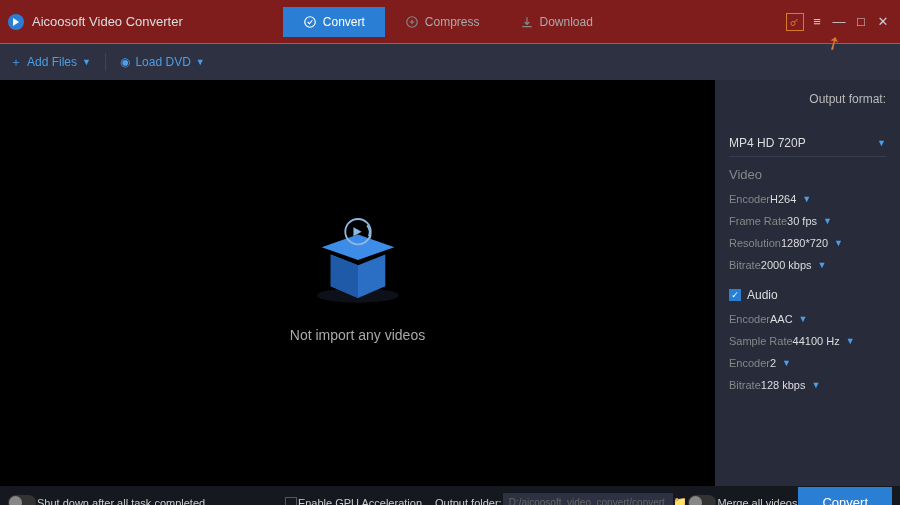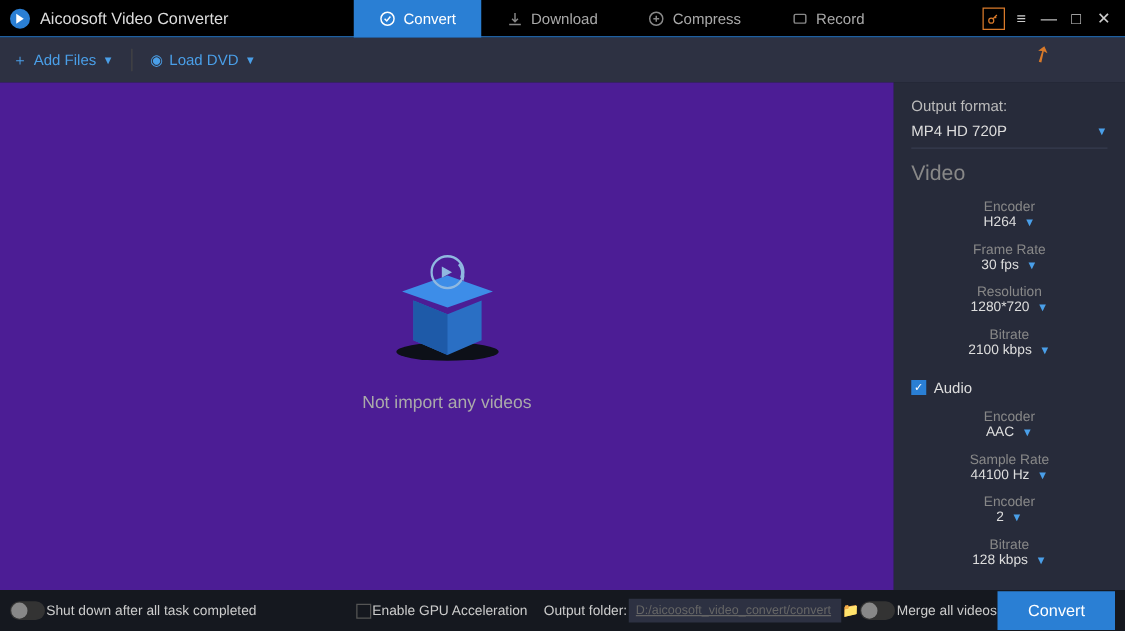--- a/index.html
+++ b/index.html
@@ -1,46 +1,46 @@
 <!DOCTYPE html>
 <html><head>
 <meta charset="utf-8">
 <style>
 * { margin: 0; padding: 0; box-sizing: border-box; }
 body { width: 900px; height: 505px; background: #1a1d29; font-family: Arial, sans-serif; color: #ccc; font-size: 12px; overflow: hidden; }
 
-.titlebar { height: 30px; background: #000000; display: flex; align-items: center; border-bottom: 1px solid #2a7fd4; }
+.titlebar { height: 44px; background: #7f1d1d; display: flex; align-items: center; border-bottom: 1px solid #2a7fd4; }
 .app-logo { width: 16px; height: 16px; background: #2a7fd4; border-radius: 50%; margin: 0 8px; position: relative; }
 .app-logo::after { content: ''; position: absolute; left: 5px; top: 4px; border-left: 6px solid #fff; border-top: 4px solid transparent; border-bottom: 4px solid transparent; }
 .app-title { color: #ddd; font-size: 13px; }
 .tabs { display: flex; margin-left: 100px; }
 .tab { padding: 0 20px; height: 30px; display: flex; align-items: center; gap: 6px; color: #aaa; cursor: pointer; }
 .tab.active { background: #2a7fd4; color: #fff; }
 .tab-icon { width: 14px; height: 14px; }
 .win-controls { margin-left: auto; display: flex; align-items: center; gap: 4px; padding-right: 8px; }
 .win-btn { width: 18px; height: 18px; display: flex; align-items: center; justify-content: center; color: #ccc; cursor: pointer; font-size: 13px; }
 .highlight-box { border: 1px solid #d97a2a; width: 18px; height: 18px; display: flex; align-items: center; justify-content: center; }
 .arrow-annot { position: absolute; top: 32px; left: 826px; color: #d97a2a; font-size: 18px; transform: rotate(-30deg); }
 
 .toolbar { height: 36px; background: #2d3142; display: flex; align-items: center; padding: 0 10px; gap: 14px; }
 .tool-btn { color: #4a9fe8; display: flex; align-items: center; gap: 5px; cursor: pointer; }
 .chev { font-size: 9px; color: #4a9fe8; }
 .divider { width: 1px; height: 18px; background: #444; }
 
 .main { display: flex; height: 406px; }
-.center { flex: 1; background: #4c1d95; display: flex; flex-direction: column; align-items: center; justify-content: center; }
+.center { flex: 1; background: #000000; display: flex; flex-direction: column; align-items: center; justify-content: center; }
 .box-illus { width: 110px; height: 100px; margin-bottom: 18px; position: relative; }
 .empty-text { color: #aaa; font-size: 14px; margin-bottom: 14px; }
 .add-now { background: #2a7fd4; color: #fff; padding: 8px 18px; border: none; cursor: pointer; font-size: 13px; }
 
 .sidebar { width: 185px; background: #272b3a; padding: 12px 14px; }
-.side-label { color: #bbb; font-size: 12px; margin-bottom: 0; }
+.side-label { color: #bbb; font-size: 12px; margin-bottom: 24px; text-align: right; }
 .format-row { display: flex; justify-content: space-between; align-items: center; color: #ddd; padding: 6px 0; border-bottom: 1px solid #373c4f; margin-bottom: 10px; cursor: pointer; }
-.section-title { color: #888; font-size: 17px; margin: 8px 0 6px; }
-.prop-row { display: flex; justify-content: center; align-items: center; padding: 5px 0; font-size: 11px; flex-direction: column; }
+.section-title { color: #888; font-size: 13px; margin: 8px 0 6px; }
+.prop-row { display: flex; justify-content: flex-start; align-items: center; padding: 5px 0; font-size: 11px; }
 .prop-label { color: #888; }
 .prop-value { color: #ddd; display: flex; align-items: center; gap: 6px; cursor: pointer; }
 .checkbox { width: 12px; height: 12px; background: #2a7fd4; display: inline-flex; align-items: center; justify-content: center; color: #fff; font-size: 9px; margin-right: 6px; }
 .audio-head { display: flex; align-items: center; color: #ddd; margin: 12px 0 6px; }
 
 .footer { height: 33px; background: #15181f; display: flex; align-items: center; padding: 0 8px; gap: 1px; font-size: 11px; }
 .toggle { width: 28px; height: 15px; background: #333; border-radius: 8px; position: relative; cursor: pointer; }
 .toggle::after { content: ''; width: 13px; height: 13px; background: #888; border-radius: 50%; position: absolute; top: 1px; left: 1px; }
 .check-sq { width: 12px; height: 12px; border: 1px solid #555; display: inline-block; }
 .folder-input { background: #2d3142; color: #666; padding: 4px 6px; width: 170px; font-size: 10px; text-decoration: underline; }
@@ -56,36 +56,30 @@
   <div class="tabs">
     <div class="tab active">
       <svg class="tab-icon" viewBox="0 0 24 24" fill="none" stroke="#fff" stroke-width="2">
           <circle cx="12" cy="12" r="9"></circle>
           <path d="M8 12l3 3 5-6"></path>
         </svg>
       <span>Convert</span>
     </div>
     <div class="tab">
       <svg class="tab-icon" viewBox="0 0 24 24" fill="none" stroke="#888" stroke-width="2">
-          <path d="M12 4v12m-4-4l4 4 4-4M4 20h16"></path>
-        </svg>
-      <span>Download</span>
+          <circle cx="12" cy="12" r="9"></circle>
+          <path d="M12 8v8M8 12h8"></path>
+        </svg>
+      <span>Compress</span>
     </div>
     <div class="tab">
       <svg class="tab-icon" viewBox="0 0 24 24" fill="none" stroke="#888" stroke-width="2">
-          <circle cx="12" cy="12" r="9"></circle>
-          <path d="M12 8v8M8 12h8"></path>
-        </svg>
-      <span>Compress</span>
-    </div>
-    <div class="tab">
-      <svg class="tab-icon" viewBox="0 0 24 24" fill="none" stroke="#888" stroke-width="2">
-          <rect x="4" y="6" width="16" height="12" rx="2"></rect>
-        </svg>
-      <span>Record</span>
+          <path d="M12 4v12m-4-4l4 4 4-4M4 20h16"></path>
+        </svg>
+      <span>Download</span>
     </div>
   </div>
   <div class="win-controls">
     <div class="highlight-box">
       <svg width="12" height="12" viewBox="0 0 24 24" fill="none" stroke="#d97a2a" stroke-width="2">
           <circle cx="8" cy="15" r="4"></circle>
           <path d="M11 12l6-6m-3 3l2 2"></path>
         </svg>
     </div>
     <div class="win-btn">≡</div>
@@ -152,21 +146,21 @@
     <div class="prop-row">
       <span class="prop-label">Resolution</span>
       <span class="prop-value">
           <span>1280*720</span>
           <span class="chev">▼</span>
         </span>
     </div>
     <div class="prop-row">
       <span class="prop-label">Bitrate</span>
       <span class="prop-value">
-          <span>2100 kbps</span>
+          <span>2000 kbps</span>
           <span class="chev">▼</span>
         </span>
     </div>
 
     <div class="audio-head">
       <span class="checkbox">✓</span>
       <span>Audio</span>
     </div>
     <div class="prop-row">
       <span class="prop-label">Encoder</span>

